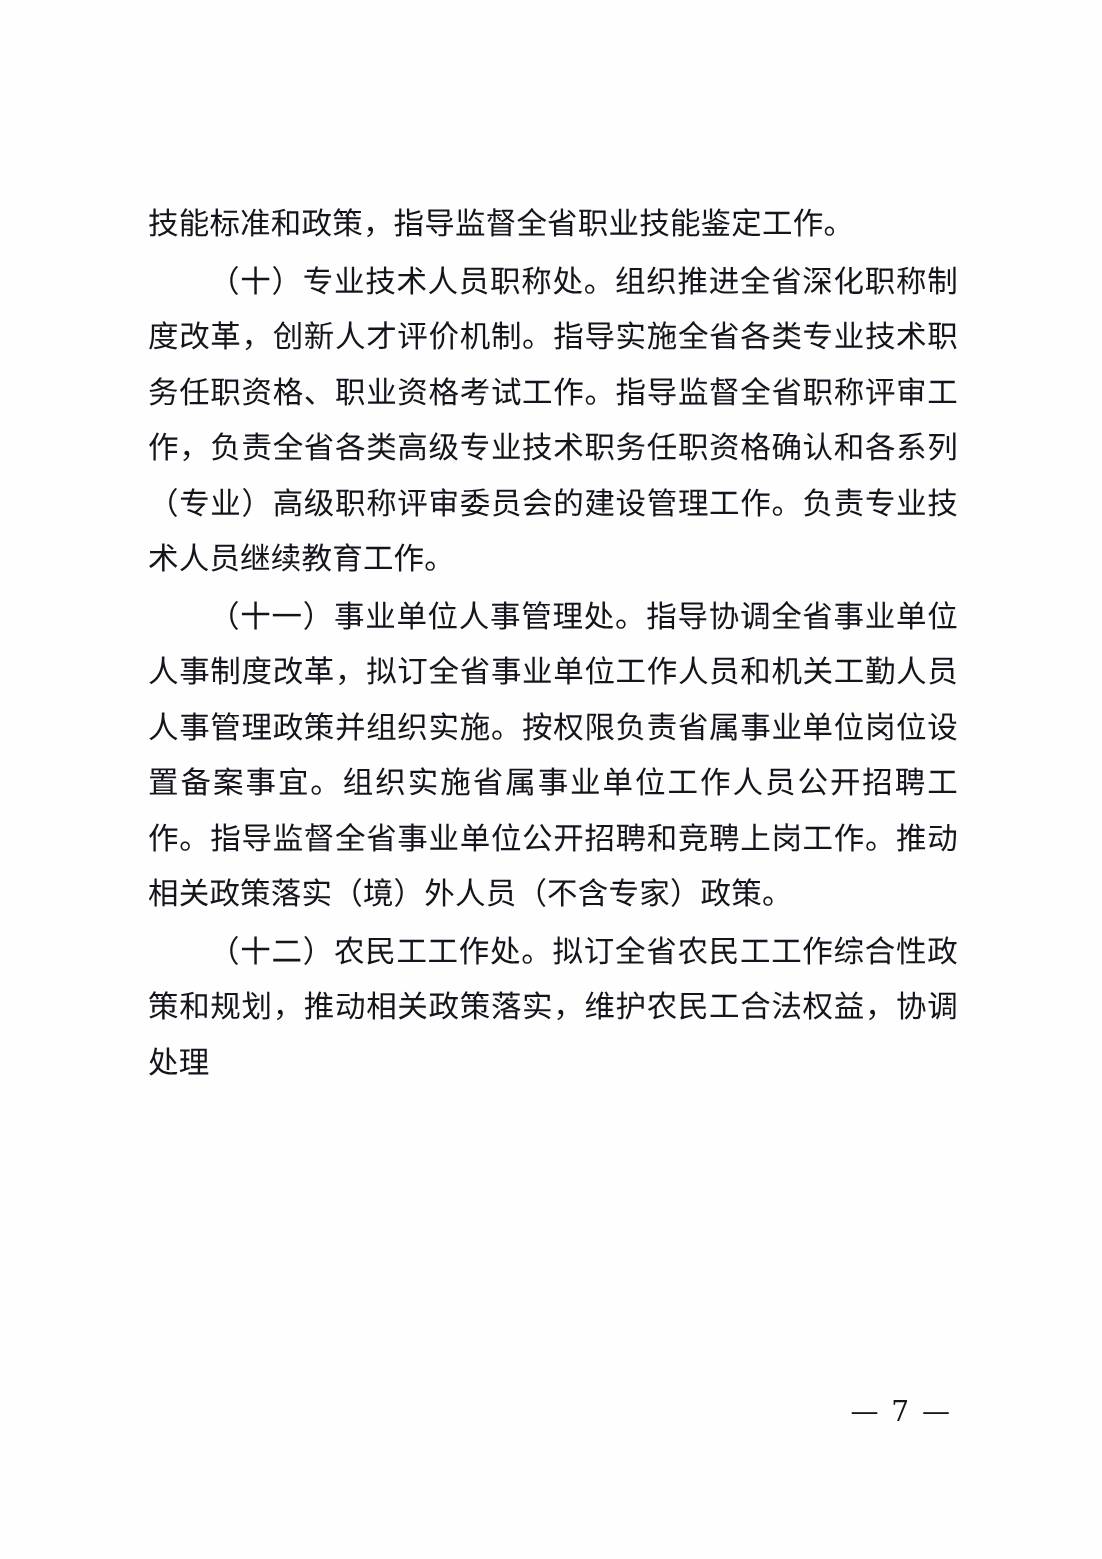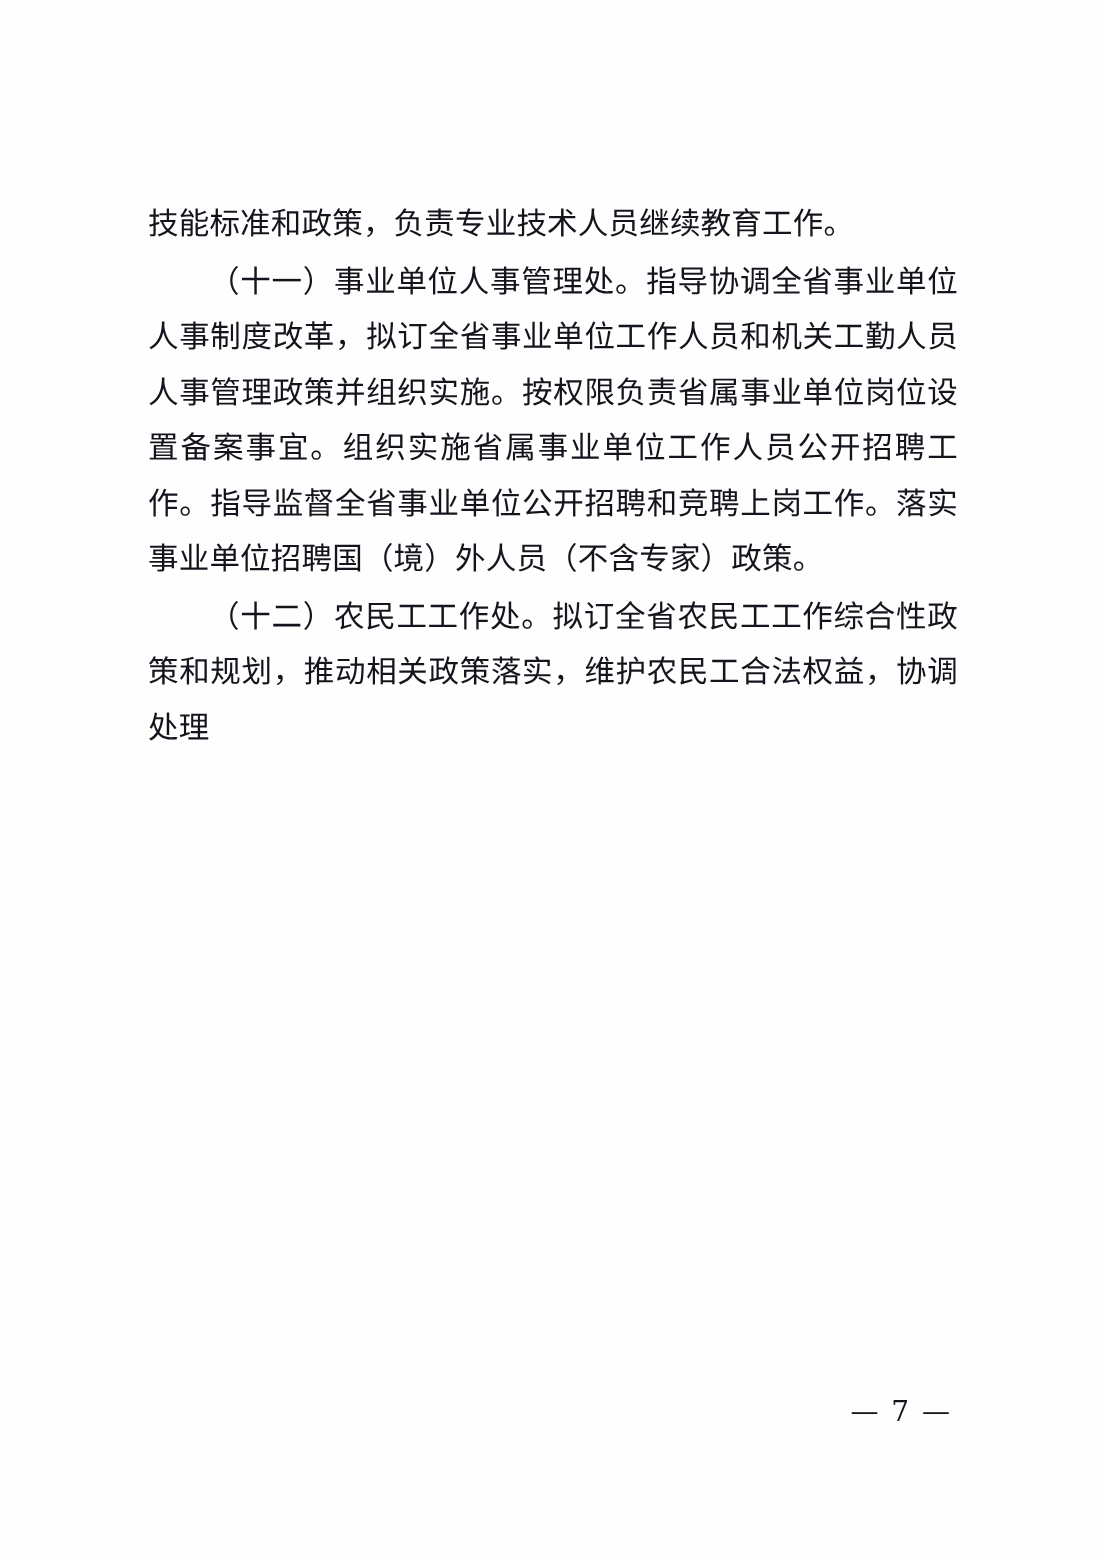--- a/index.html
+++ b/index.html
@@ -50,24 +50,25 @@
     color: #14141c;
     font-family: "DejaVu Serif", "Liberation Serif", serif;
   }
 </style>
 </head>
 <body>
 
 <div class="page">
   <div class="page-body">
 
-    <p class="para">技能标准和政策，负责专业技术人员继续教育工作。</p>
+    <p class="para">技能标准和政策，指导监督全省职业技能鉴定工作。</p>
 
 
+    <p class="para indent">（十）专业技术人员职称处。组织推进全省深化职称制度改革，创新人才评价机制。指导实施全省各类专业技术职务任职资格、职业资格考试工作。指导监督全省职称评审工作，负责全省各类高级专业技术职务任职资格确认和各系列（专业）高级职称评审委员会的建设管理工作。负责专业技术人员继续教育工作。</p>
 
-    <p class="para indent">（十一）事业单位人事管理处。指导协调全省事业单位人事制度改革，拟订全省事业单位工作人员和机关工勤人员人事管理政策并组织实施。按权限负责省属事业单位岗位设置备案事宜。组织实施省属事业单位工作人员公开招聘工作。指导监督全省事业单位公开招聘和竞聘上岗工作。落实事业单位招聘国（境）外人员（不含专家）政策。</p>
+    <p class="para indent">（十一）事业单位人事管理处。指导协调全省事业单位人事制度改革，拟订全省事业单位工作人员和机关工勤人员人事管理政策并组织实施。按权限负责省属事业单位岗位设置备案事宜。组织实施省属事业单位工作人员公开招聘工作。指导监督全省事业单位公开招聘和竞聘上岗工作。推动相关政策落实（境）外人员（不含专家）政策。</p>
 
     <p class="para indent">（十二）农民工工作处。拟订全省农民工工作综合性政策和规划，推动相关政策落实，维护农民工合法权益，协调处理</p>
 
   </div>
 
   <div class="page-number">— 7 —</div>
 </div>
 
 </body></html>

